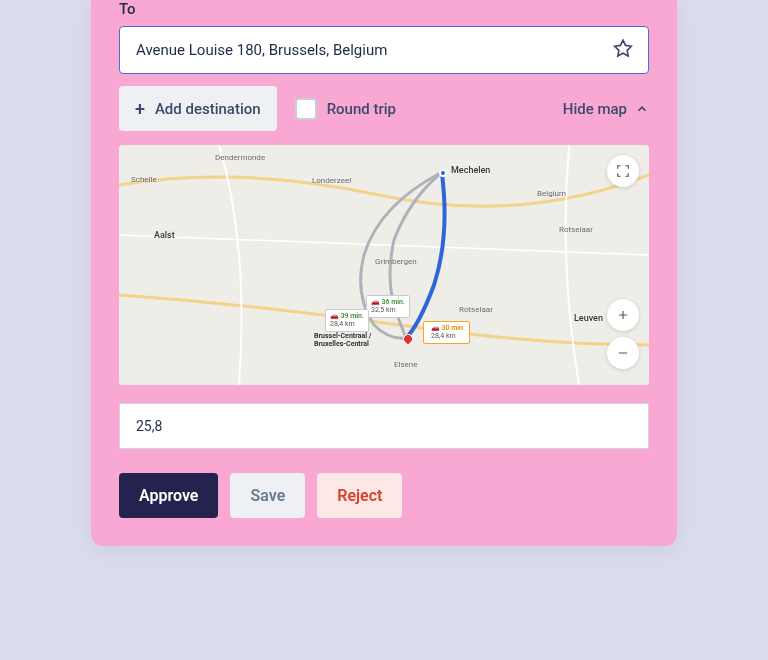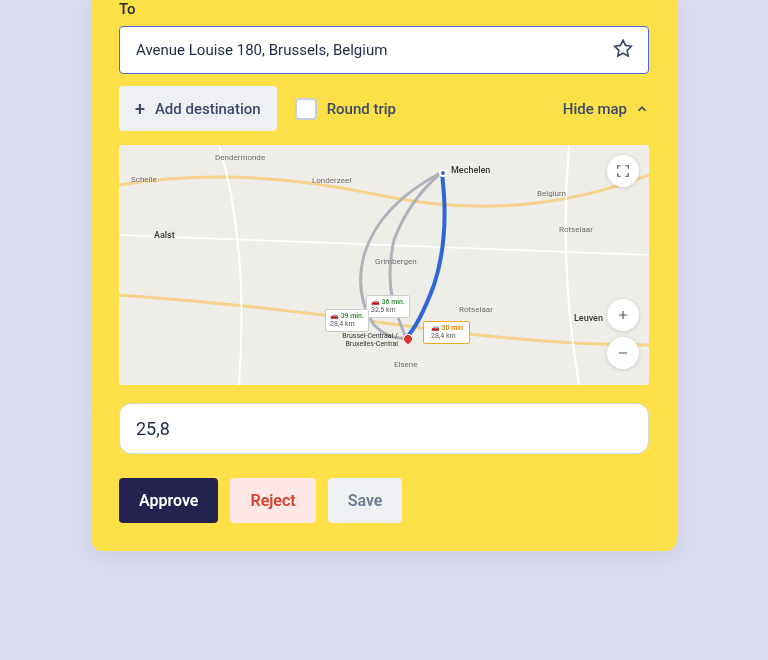--- a/index.html
+++ b/index.html
@@ -7,21 +7,21 @@
       font-family: -apple-system, BlinkMacSystemFont, 'Segoe UI', Roboto, sans-serif;
       background: #dcdcf0;
       width: 768px;
       height: 660px;
       display: flex;
       align-items: flex-start;
       justify-content: center;
       overflow: hidden;
     }
     .card {
-      background: #fde047;
+      background: #f9a8d4;
       width: 586px;
       border-radius: 0 0 12px 12px;
       padding: 0 28px 28px 28px;
       box-shadow: 0 4px 24px rgba(0,0,0,0.08);
     }
     .field-label {
       color: #1f2b47;
       font-size: 15px;
       font-weight: 500;
       margin-bottom: 8px;
@@ -194,31 +194,30 @@
       height: 10px;
       background: #d33;
       border-radius: 5px 5px 5px 0;
       transform: rotate(-45deg);
       border: 1px solid #fff;
     }
     .station-label {
       position: absolute;
       font-size: 7px;
       color: #333;
-      font-weight: 400;
-      text-align: right;
+      font-weight: 700;
       line-height: 1.1;
     }
     .distance-section { margin-bottom: 24px; }
     .distance-input {
       width: 100%;
       padding: 14px 16px;
       border: 1px solid #d0d5dd;
-      border-radius: 12px;
-      font-size: 18px;
+      border-radius: 0;
+      font-size: 14px;
       color: #1f2b47;
       font-family: inherit;
       outline: none;
     }
     .button-row {
       display: flex;
       gap: 12px;
     }
     .btn {
       padding: 13px 20px;
@@ -327,17 +326,17 @@
       </button>
     </div>
   </div>
 
   <div class="distance-section">
     <input class="distance-input" type="text" value="25,8" style="">
   </div>
 
   <div class="button-row">
     <button class="btn btn-approve">Approve</button>
+    <button class="btn btn-save">Save</button>
     <button class="btn btn-reject">Reject</button>
-    <button class="btn btn-save">Save</button>
   </div>
 
 </div>
 
 </body></html>

